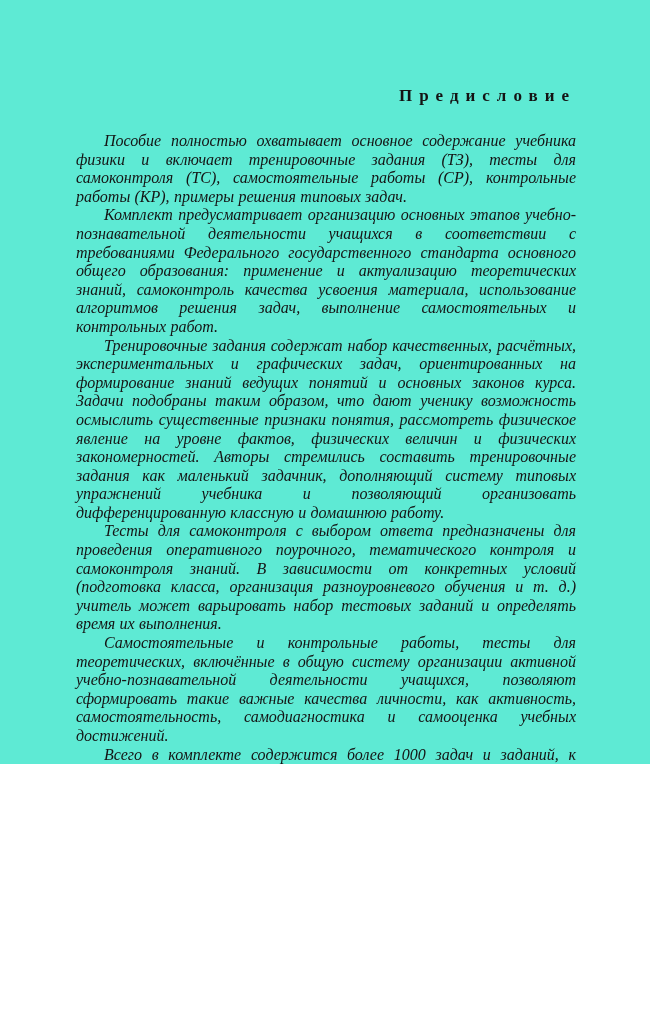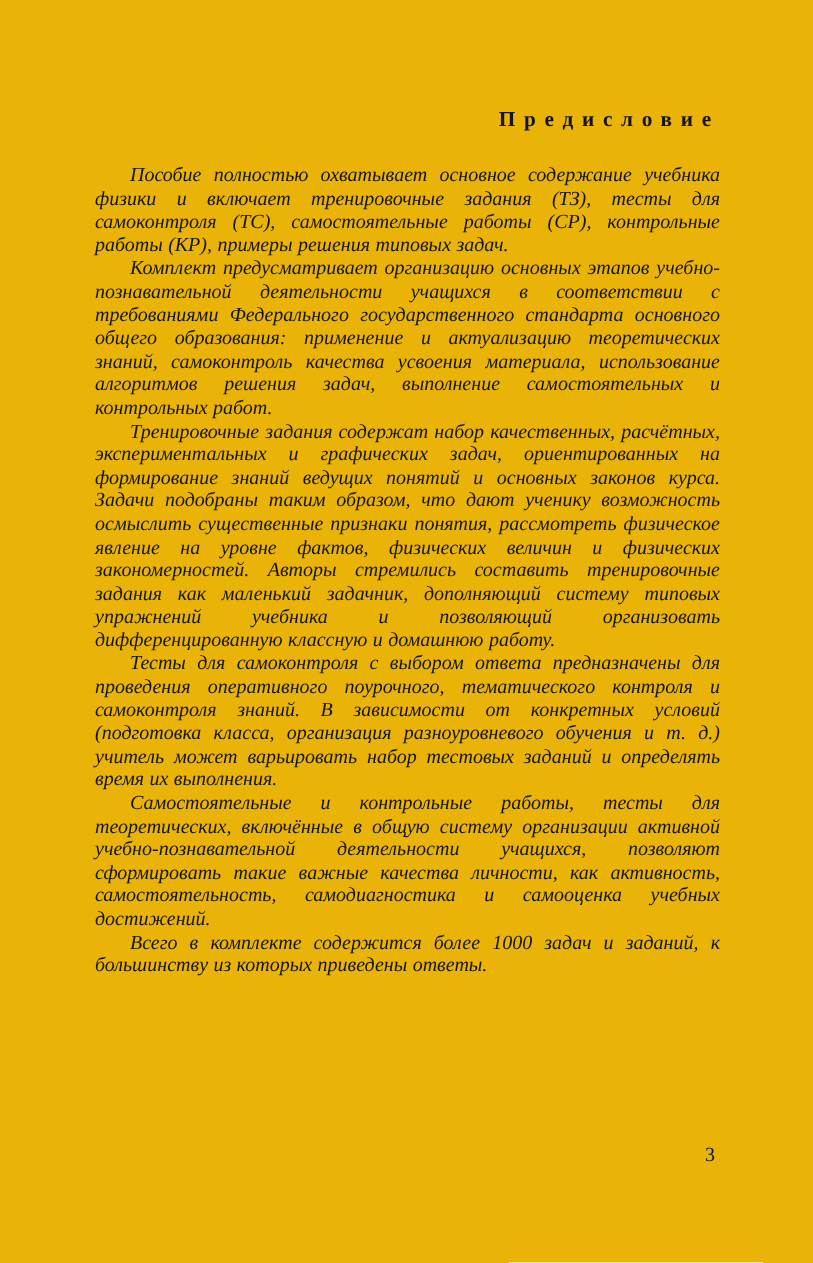--- a/index.html
+++ b/index.html
@@ -3,22 +3,22 @@
 <meta charset="utf-8">
 <style>
   html, body {
     margin: 0;
     padding: 0;
     background: #ffffff;
   }
   .page {
     position: relative;
     width: 650px;
-    height: 1010px;
-    background: #eab308;
+    height: 764px;
+    background: #5eead4;
     overflow: hidden;
     font-family: "Liberation Serif", serif;
     color: #141414;
   }
   .content {
     position: absolute;
     left: 76px;
     right: 74px;
     top: 86px;
   }

